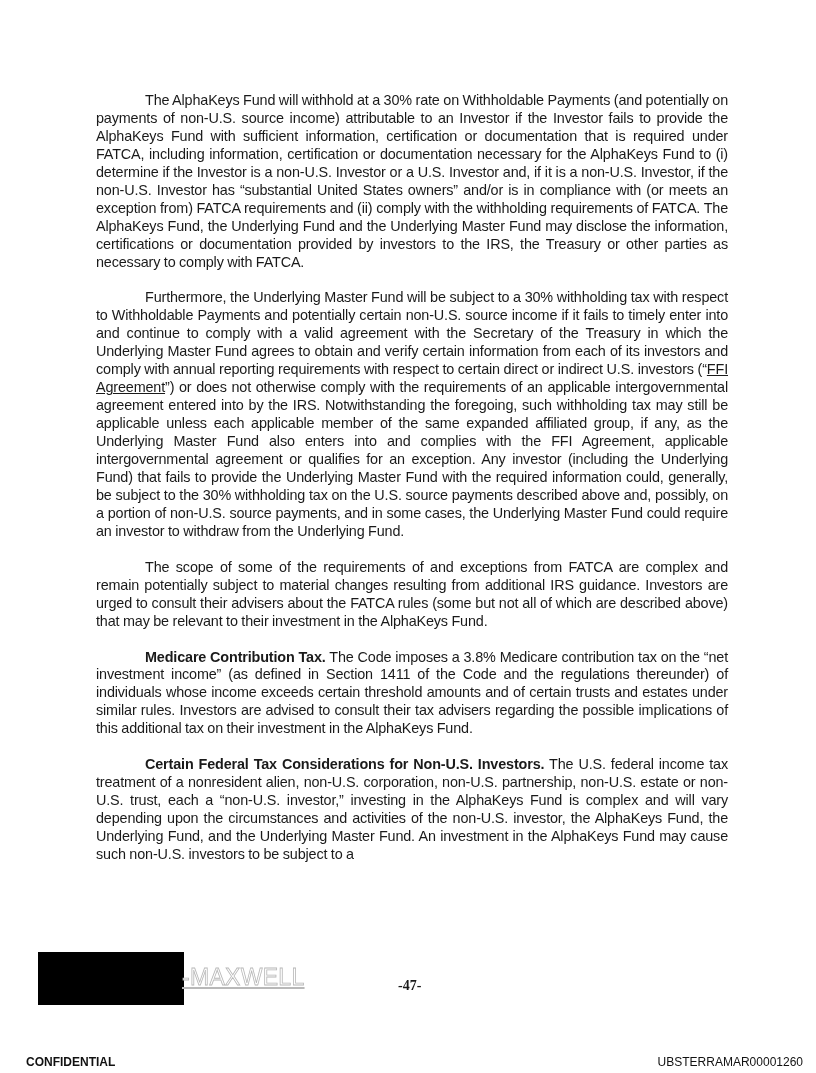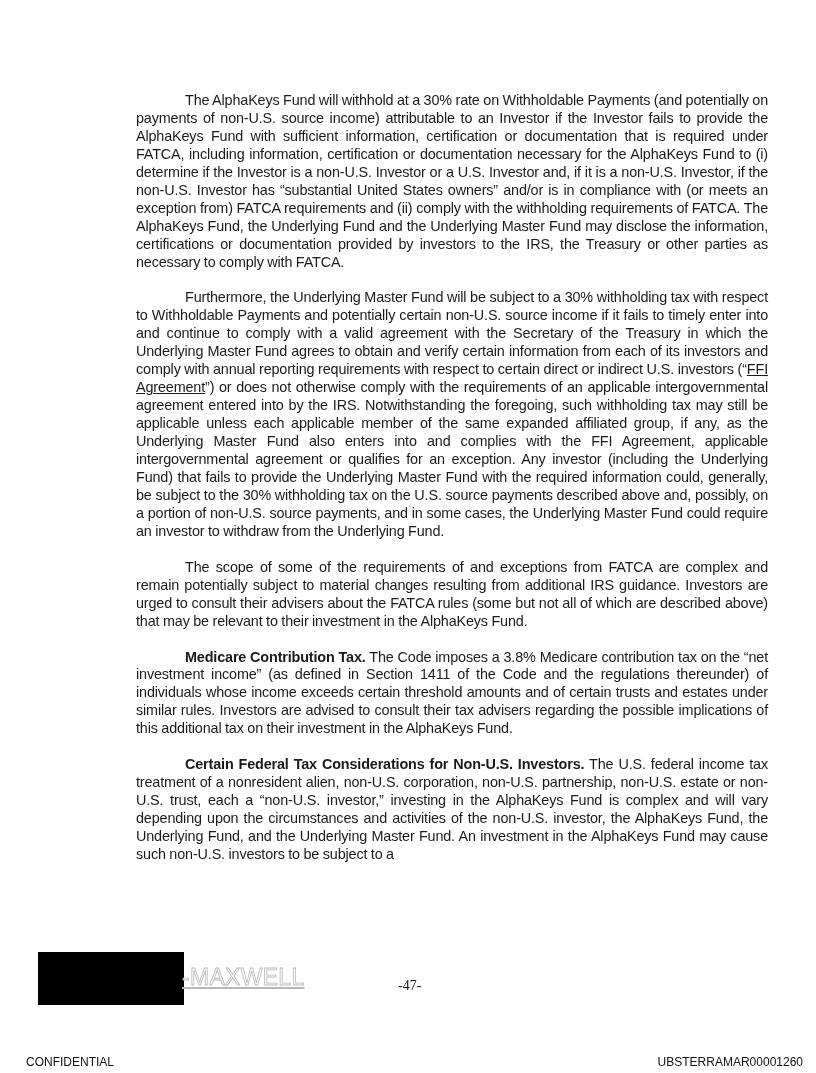--- a/index.html
+++ b/index.html
@@ -17,21 +17,20 @@
     .page-body {
       position: absolute;
       left: 96px;
       top: 92px;
       width: 632px;
       font-family: "Liberation Sans", sans-serif;
       font-size: 14.4px;
       line-height: 17.95px;
       letter-spacing: -0.15px;
       word-spacing: -0.3px;
-      margin-left: 40px;
     }
     .para {
       margin: 0 0 17.95px 0;
       text-align: justify;
       text-indent: 49px;
       hyphens: none;
     }
     .para:last-child { margin-bottom: 0; }
     .heading-inline {
       font-weight: bold;
@@ -58,29 +57,30 @@
       letter-spacing: 0.3px;
       text-decoration: underline;
     }
     .page-number {
       position: absolute;
       left: 398px;
       top: 978px;
       font-family: "Liberation Serif", serif;
       font-size: 14px;
       color: #1a1a1a;
+      font-weight: bold;
     }
     .footer-left, .footer-right {
       position: absolute;
       top: 1055px;
       font-family: "Liberation Sans", sans-serif;
       font-size: 12px;
       color: #111111;
     }
-    .footer-left { left: 26px; }
+    .footer-left { left: 26px; font-weight: bold; }
     .footer-right { right: 13px; text-align: center; }
   </style>
 </head>
 <body>
 
 <div class="page-body">
 
   <p class="para">
     <span>The AlphaKeys Fund will withhold at a 30% rate on Withholdable Payments (and potentially on payments of non-U.S. source income) attributable to an Investor if the Investor fails to provide the AlphaKeys Fund with sufficient information, certification or documentation that is required under FATCA, including information, certification or documentation necessary for the AlphaKeys Fund to (i) determine if the Investor is a non-U.S. Investor or a U.S. Investor and, if it is a non-U.S. Investor, if the non-U.S. Investor has “substantial United States owners” and/or is in compliance with (or meets an exception from) FATCA requirements and (ii) comply with the withholding requirements of FATCA. The AlphaKeys Fund, the Underlying Fund and the Underlying Master Fund may disclose the information, certifications or documentation provided by investors to the IRS, the Treasury or other parties as necessary to comply with FATCA.</span>
   </p>

